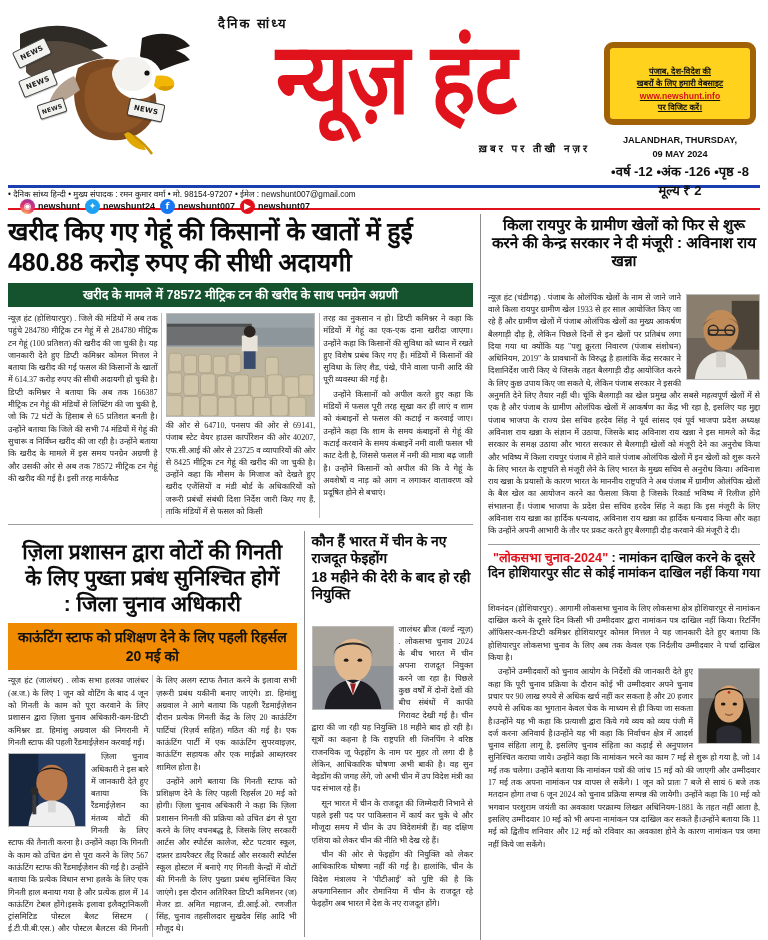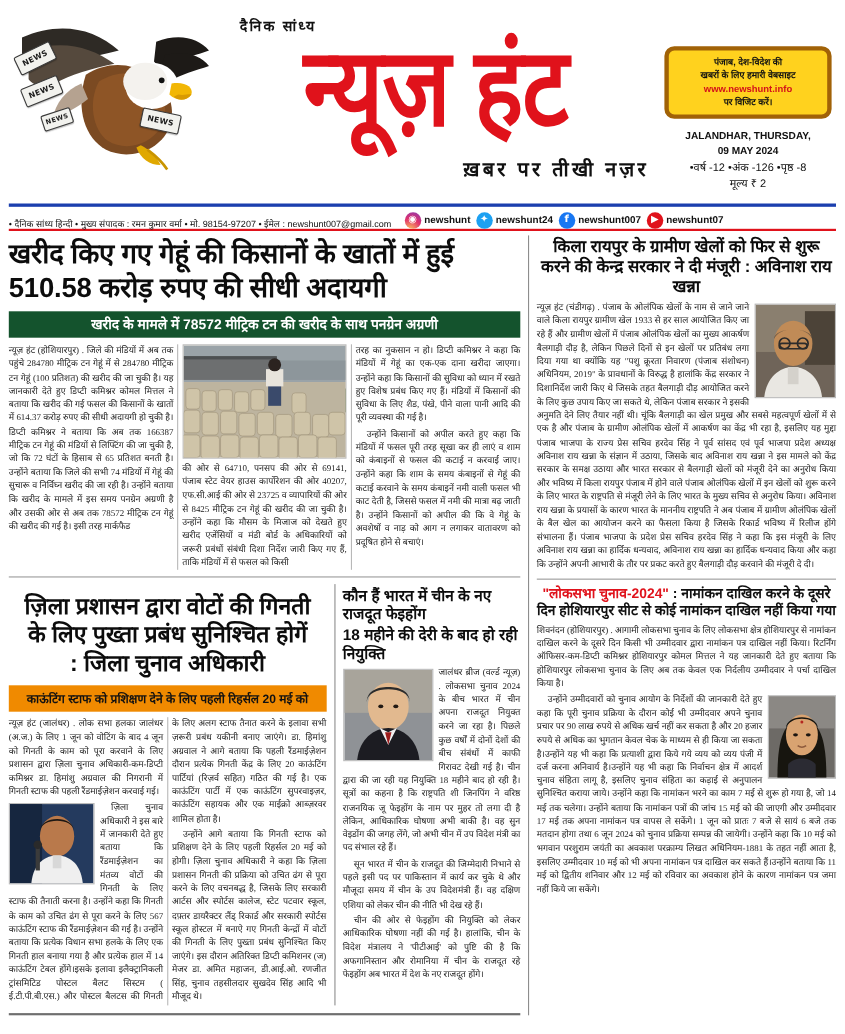--- a/index.html
+++ b/index.html
@@ -85,74 +85,76 @@
     color: #e0121b;
     letter-spacing: -1px;
     white-space: nowrap;
     margin: 0;
     transform: scaleY(1.18);
     transform-origin: top center;
   }
   .tagline {
     font-family: "Liberation Sans", sans-serif;
     font-weight: bold;
-    font-size: 18px;
+    font-size: 10px;
     letter-spacing: 3px;
     color: #111;
     margin-top: 28px;
     text-align: right;
     padding-right: 6px;
   }
 
   .info-col {
     position: absolute;
     right: 12px;
     top: 42px;
     width: 152px;
     text-align: center;
   }
   .web-box {
     background: #ffd21e;
-    border: 4px solid #a16207;
+    border: 6px solid #a16207;
     border-radius: 9px;
-    padding: 5px 4px 5px;
+    padding: 18px 4px 5px;
     font-family: "Liberation Sans", sans-serif;
     font-size: 8.2px;
     font-weight: bold;
     line-height: 1.45;
     color: #111;
+    text-decoration: underline;
   }
   .web-box .url { color: #d4121a; font-size: 8.6px; }
   .dateline {
     margin-top: 9px;
     font-family: "Liberation Sans", sans-serif;
     font-weight: bold;
     font-size: 9.2px;
     line-height: 1.5;
     color: #111;
   }
   .issueline {
     font-family: "Liberation Sans", sans-serif;
-    font-size: 10px;
-    font-weight: normal;
+    font-size: 13px;
+    font-weight: bold;
     line-height: 1.5;
     color: #111;
   }
 
   
   .rule-blue { height: 2.5px; background: #1b3fae; margin: 0 8px; }
   .rule-red  { height: 2.5px; background: #e0121b; margin: 0 8px; }
   .social-strip {
     margin: 0 8px;
     height: 20px;
     display: flex;
-    align-items: flex-end;
+    align-items: flex-start;
     font-family: "Liberation Sans", sans-serif;
     font-size: 8.2px;
     color: #111;
+    flex-direction: column;
   }
   .imprint { white-space: nowrap; }
   .social-items {
     display: flex;
     align-items: center;
     gap: 5px;
     margin-left: 12px;
   }
   .soc {
     display: flex;
@@ -203,21 +205,21 @@
     font-size: 12.6px;
     text-align: center;
     padding: 3px 4px 4px;
     margin-top: 6px;
   }
   .kicker-orange {
     background: #f08a00;
     color: #111;
     font-family: "Liberation Sans", sans-serif;
     font-weight: bold;
-    font-size: 11px;
+    font-size: 14px;
     text-align: center;
     padding: 4px 4px 5px;
     margin-top: 6px;
   }
   h2.sub-lead {
     font-family: "Liberation Sans", sans-serif;
     font-weight: bold;
     font-size: 21px;
     line-height: 1.24;
     margin: 8px 12px 0;
@@ -301,21 +303,21 @@
   .khanna-photo { width: 74px; height: 86px; }
 
   
   .cols2 {
     column-count: 2;
     column-gap: 8px;
     column-rule: 1px solid #b8b8b8;
     margin-top: 5px;
   }
   .right-body {
-    margin-top: 3px;
+    margin-top: 21px;
   }
 </style>
 </head>
 <body>
 
 <div class="page">
 
   <div class="masthead">
 
     <div class="eagle-wrap">
@@ -394,21 +396,21 @@
       </div>
     </div>
   </div>
   <div class="rule-red"></div>
 
   <div class="content">
 
     <div class="left-pack">
 
       <div>
-        <h1 class="lead">खरीद किए गए गेहूं की किसानों के खातों में हुई 510.58 करोड़ रुपए की सीधी अदायगी</h1>
+        <h1 class="lead">खरीद किए गए गेहूं की किसानों के खातों में हुई 480.88 करोड़ रुपए की सीधी अदायगी</h1>
         <div class="kicker-red">खरीद के मामले में 78572 मीट्रिक टन की खरीद के साथ पनग्रेन अग्रणी</div>
 
         <div class="cols3">
           <p class="body">न्यूज़ हंट (होशियारपुर) . जिले की मंडियों में अब तक पहुंचे 284780 मीट्रिक टन गेहूं में से 284780 मीट्रिक टन गेहूं (100 प्रतिशत) की खरीद की जा चुकी है। यह जानकारी देते हुए डिप्टी कमिश्नर कोमल मित्तल ने बताया कि खरीद की गई फसल की किसानों के खातों में 614.37 करोड़ रुपए की सीधी अदायगी हो चुकी है। डिप्टी कमिश्नर ने बताया कि अब तक 166387 मीट्रिक टन गेहूं की मंडियों से लिफ्टिंग की जा चुकी है, जो कि 72 घंटों के हिसाब से 65 प्रतिशत बनती है। उन्होंने बताया कि जिले की सभी 74 मंडियों में गेहूं की सुचारू व निर्विघ्न खरीद की जा रही है। उन्होंने बताया कि खरीद के मामले में इस समय पनग्रेन अग्रणी है और उसकी ओर से अब तक 78572 मीट्रिक टन गेहूं की खरीद की गई है। इसी तरह मार्कफैड</p>
 
           <svg class="photo wheat-photo" viewBox="0 0 150 104" preserveAspectRatio="none">
             <rect width="150" height="104" fill="#c9c3b4"></rect>
             <rect y="0" width="150" height="34" fill="#9aa3a8"></rect>
             <rect x="0" y="10" width="86" height="22" fill="#6d6f70"></rect>
             <rect x="0" y="10" width="86" height="3" fill="#4d5052"></rect>

